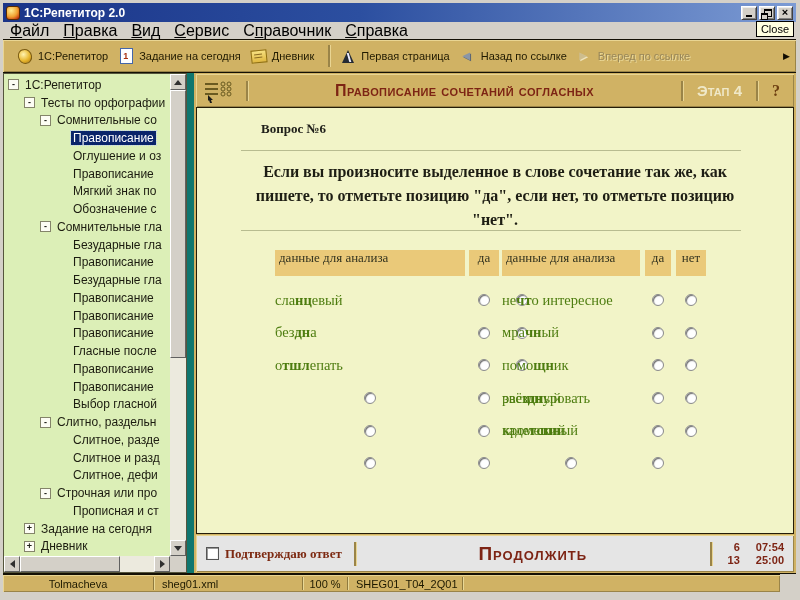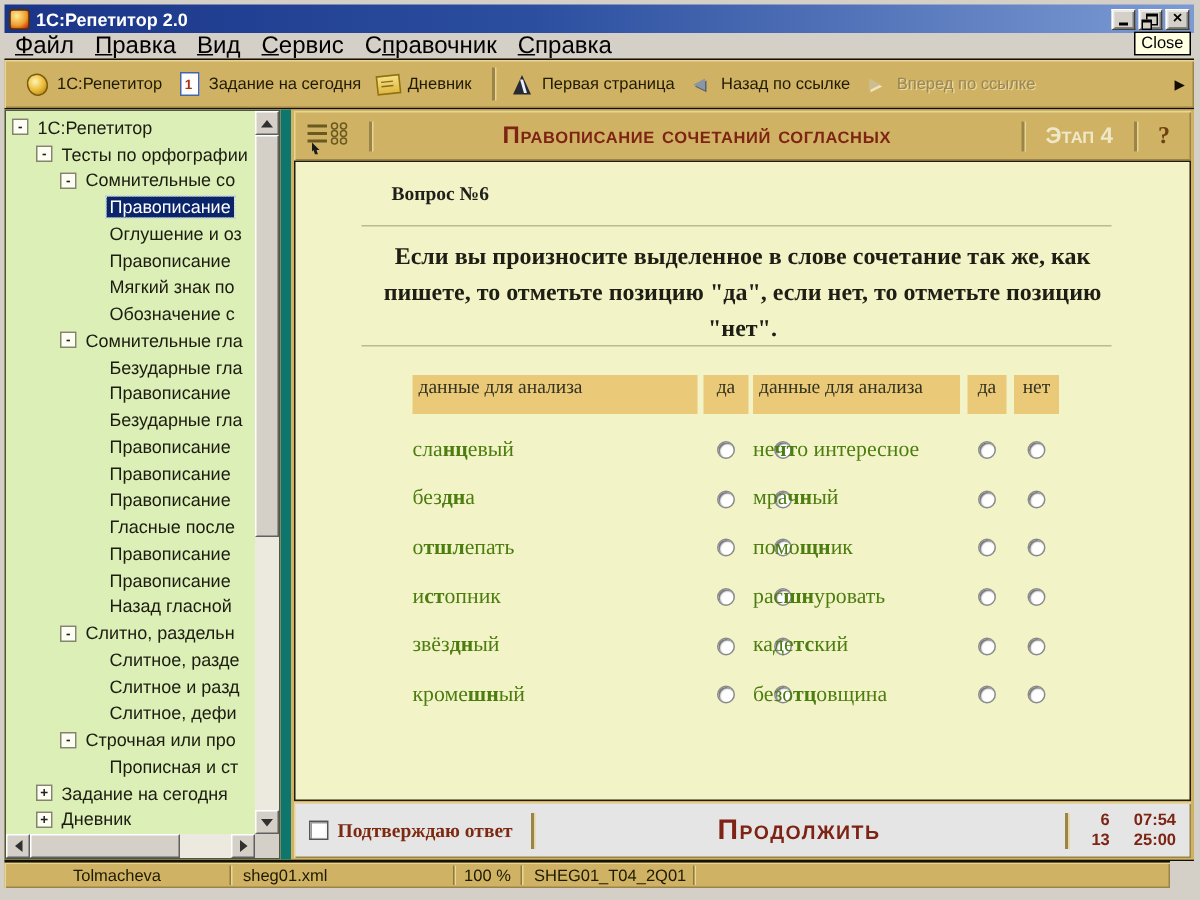--- a/index.html
+++ b/index.html
@@ -265,21 +265,21 @@
           <div class="trow">
             <span style="width: 67px; flex: 0 0 auto;"></span>
             <span class="tlabel-tree">Правописание</span>
           </div>
           <div class="trow">
             <span style="width: 67px; flex: 0 0 auto;"></span>
             <span class="tlabel-tree">Правописание</span>
           </div>
           <div class="trow">
             <span style="width: 67px; flex: 0 0 auto;"></span>
-            <span class="tlabel-tree">Назад гласной</span>
+            <span class="tlabel-tree">Выбор гласной</span>
           </div>
           <div class="trow">
             <span style="width: 36px; flex: 0 0 auto;"></span>
             <span class="texp">-</span>
             <span class="tlabel-tree">Слитно, раздельн</span>
           </div>
           <div class="trow">
             <span style="width: 67px; flex: 0 0 auto;"></span>
             <span class="tlabel-tree">Слитное, разде</span>
           </div>
@@ -381,21 +381,20 @@
               <div class="qcell">
                 <span class="radio"></span>
               </div>
               <div class="qword">о<b>тшл</b>епать</div>
               <div class="qcell">
                 <span class="radio"></span>
               </div>
               <div class="qcell">
                 <span class="radio"></span>
               </div>
-              <div class="qword">и<b>ст</b>опник</div>
               <div class="qcell">
                 <span class="radio"></span>
               </div>
               <div class="qcell">
                 <span class="radio"></span>
               </div>
               <div class="qword">звёз<b>дн</b>ый</div>
               <div class="qcell">
                 <span class="radio"></span>
               </div>
@@ -446,21 +445,20 @@
               <div class="qcell">
                 <span class="radio"></span>
               </div>
               <div class="qword">каде<b>тс</b>кий</div>
               <div class="qcell">
                 <span class="radio"></span>
               </div>
               <div class="qcell">
                 <span class="radio"></span>
               </div>
-              <div class="qword">безо<b>тц</b>овщина</div>
               <div class="qcell">
                 <span class="radio"></span>
               </div>
               <div class="qcell">
                 <span class="radio"></span>
               </div>
             </div>
           </div>
       </div>
 

